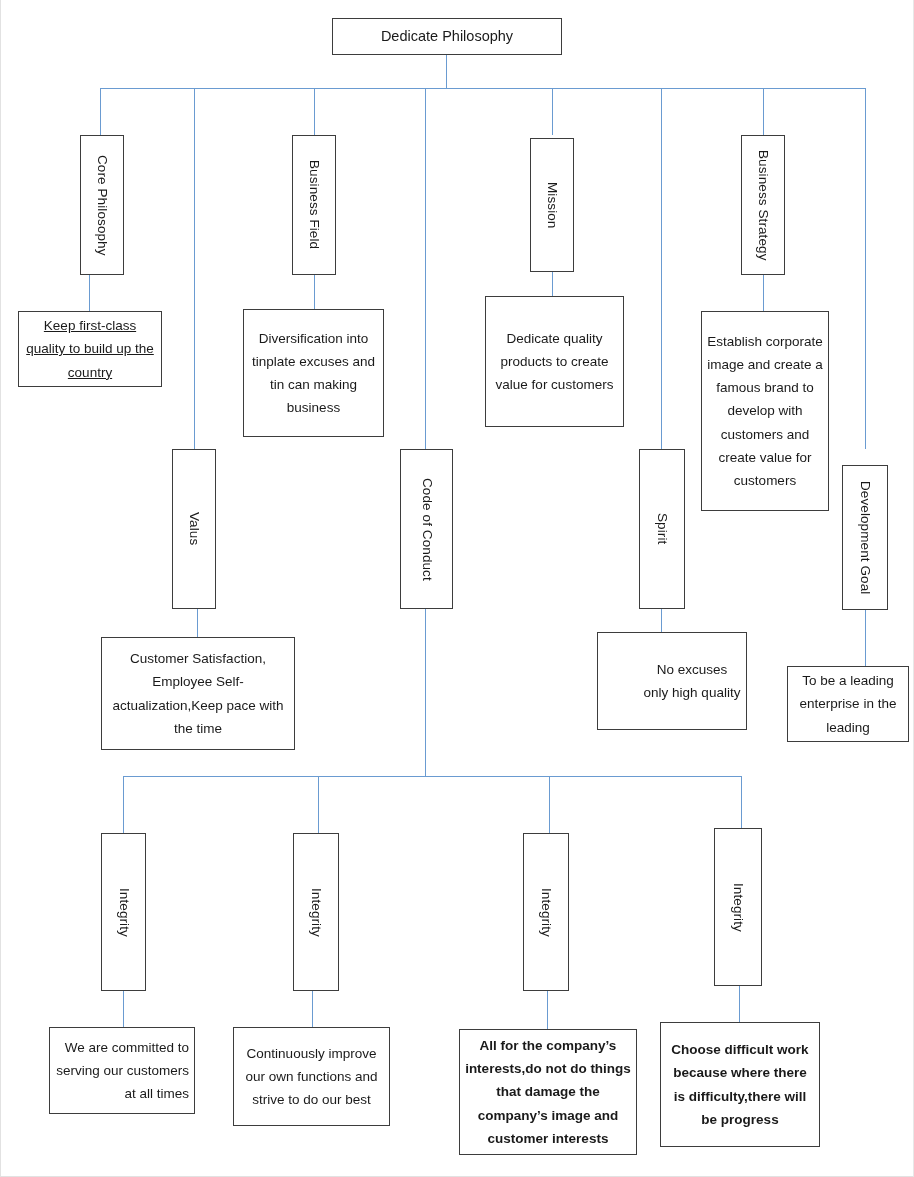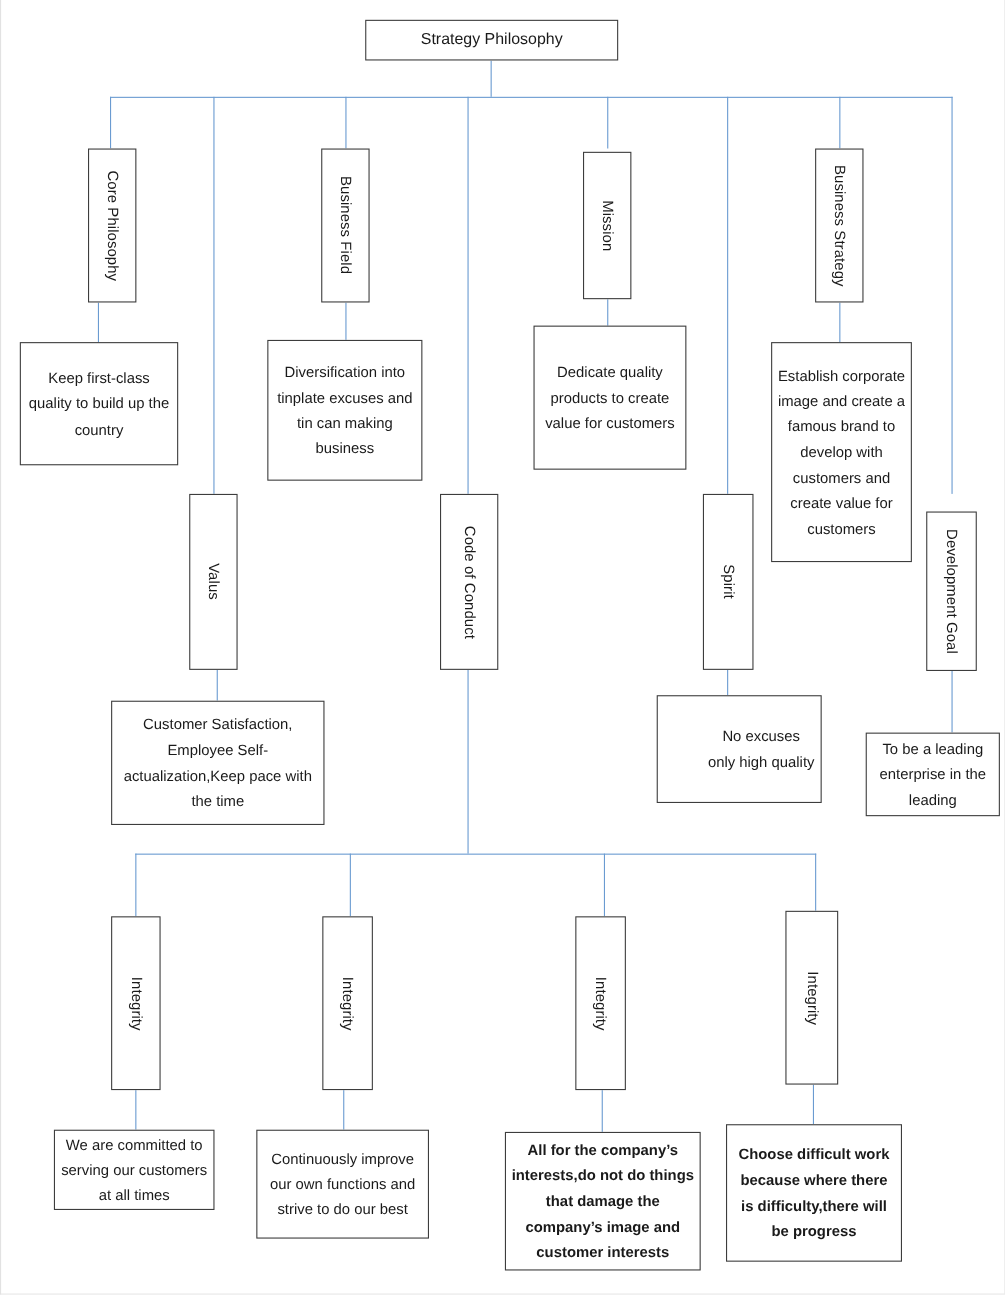--- a/index.html
+++ b/index.html
@@ -68,21 +68,21 @@
   .node.leaf .lbl {
     line-height: 1.72;
   }
 </style>
 </head>
 <body>
 
 <div id="page">
 
   <div class="node root" style="left:331px; top:18px; width:230px; height:37px;">
-    <span class="lbl">Strategy Philosophy</span>
+    <span class="lbl">Dedicate Philosophy</span>
   </div>
 
   <div class="conn v" style="left:445px; top:55px; height:33px;"></div>
 
   <div class="conn h" style="left:99px; top:88px; width:766px;"></div>
 
   <div class="conn v" style="left:99px;  top:88px; height:47px;"></div>
   <div class="conn v" style="left:193px; top:88px; height:361px;"></div>
   <div class="conn v" style="left:313px; top:88px; height:47px;"></div>
   <div class="conn v" style="left:424px; top:88px; height:361px;"></div>
@@ -124,21 +124,21 @@
   </div>
 
   <div class="conn v" style="left:88px;  top:275px; height:36px;"></div>
   <div class="conn v" style="left:313px; top:275px; height:34px;"></div>
   <div class="conn v" style="left:551px; top:272px; height:40px;"></div>
   <div class="conn v" style="left:762px; top:275px; height:36px;"></div>
   <div class="conn v" style="left:196px; top:609px; height:28px;"></div>
   <div class="conn v" style="left:660px; top:609px; height:23px;"></div>
   <div class="conn v" style="left:864px; top:610px; height:56px;"></div>
 
-  <div class="node leaf" style="left:17px; top:311px; width:144px; height:112px;">
+  <div class="node leaf" style="left:17px; top:311px; width:144px; height:76px;text-decoration:underline;">
     <span class="lbl">Keep first-class quality to build up the country</span>
   </div>
 
   <div class="node leaf" style="left:242px; top:309px; width:141px; height:128px;">
     <span class="lbl">Diversification into tinplate excuses and tin can making business</span>
   </div>
 
   <div class="node leaf" style="left:484px; top:296px; width:139px; height:131px;">
     <span class="lbl">Dedicate quality products to create value for customers</span>
   </div>
@@ -178,21 +178,21 @@
   </div>
   <div class="node vert" style="left:713px; top:828px; width:48px; height:158px;">
     <span class="lbl">Integrity</span>
   </div>
 
   <div class="conn v" style="left:122px; top:991px; height:36px;"></div>
   <div class="conn v" style="left:311px; top:991px; height:36px;"></div>
   <div class="conn v" style="left:546px; top:991px; height:38px;"></div>
   <div class="conn v" style="left:738px; top:986px; height:36px;"></div>
 
-  <div class="node leaf" style="left:48px; top:1027px; width:146px; height:73px;">
+  <div class="node leaf" style="left:48px; top:1027px; width:146px; height:87px;text-align:right;">
     <span class="lbl">We are committed to serving our customers at all times</span>
   </div>
   <div class="node leaf" style="left:232px; top:1027px; width:157px; height:99px;">
     <span class="lbl">Continuously improve our own functions and strive to do our best</span>
   </div>
   <div class="node leaf" style="left:458px; top:1029px; width:178px; height:126px;font-weight:bold;">
     <span class="lbl">All for the company’s interests,do not do things that damage the company’s image and customer interests</span>
   </div>
   <div class="node leaf" style="left:659px; top:1022px; width:160px; height:125px;font-weight:bold;">
     <span class="lbl">Choose difficult work because where there is difficulty,there will be progress</span>

